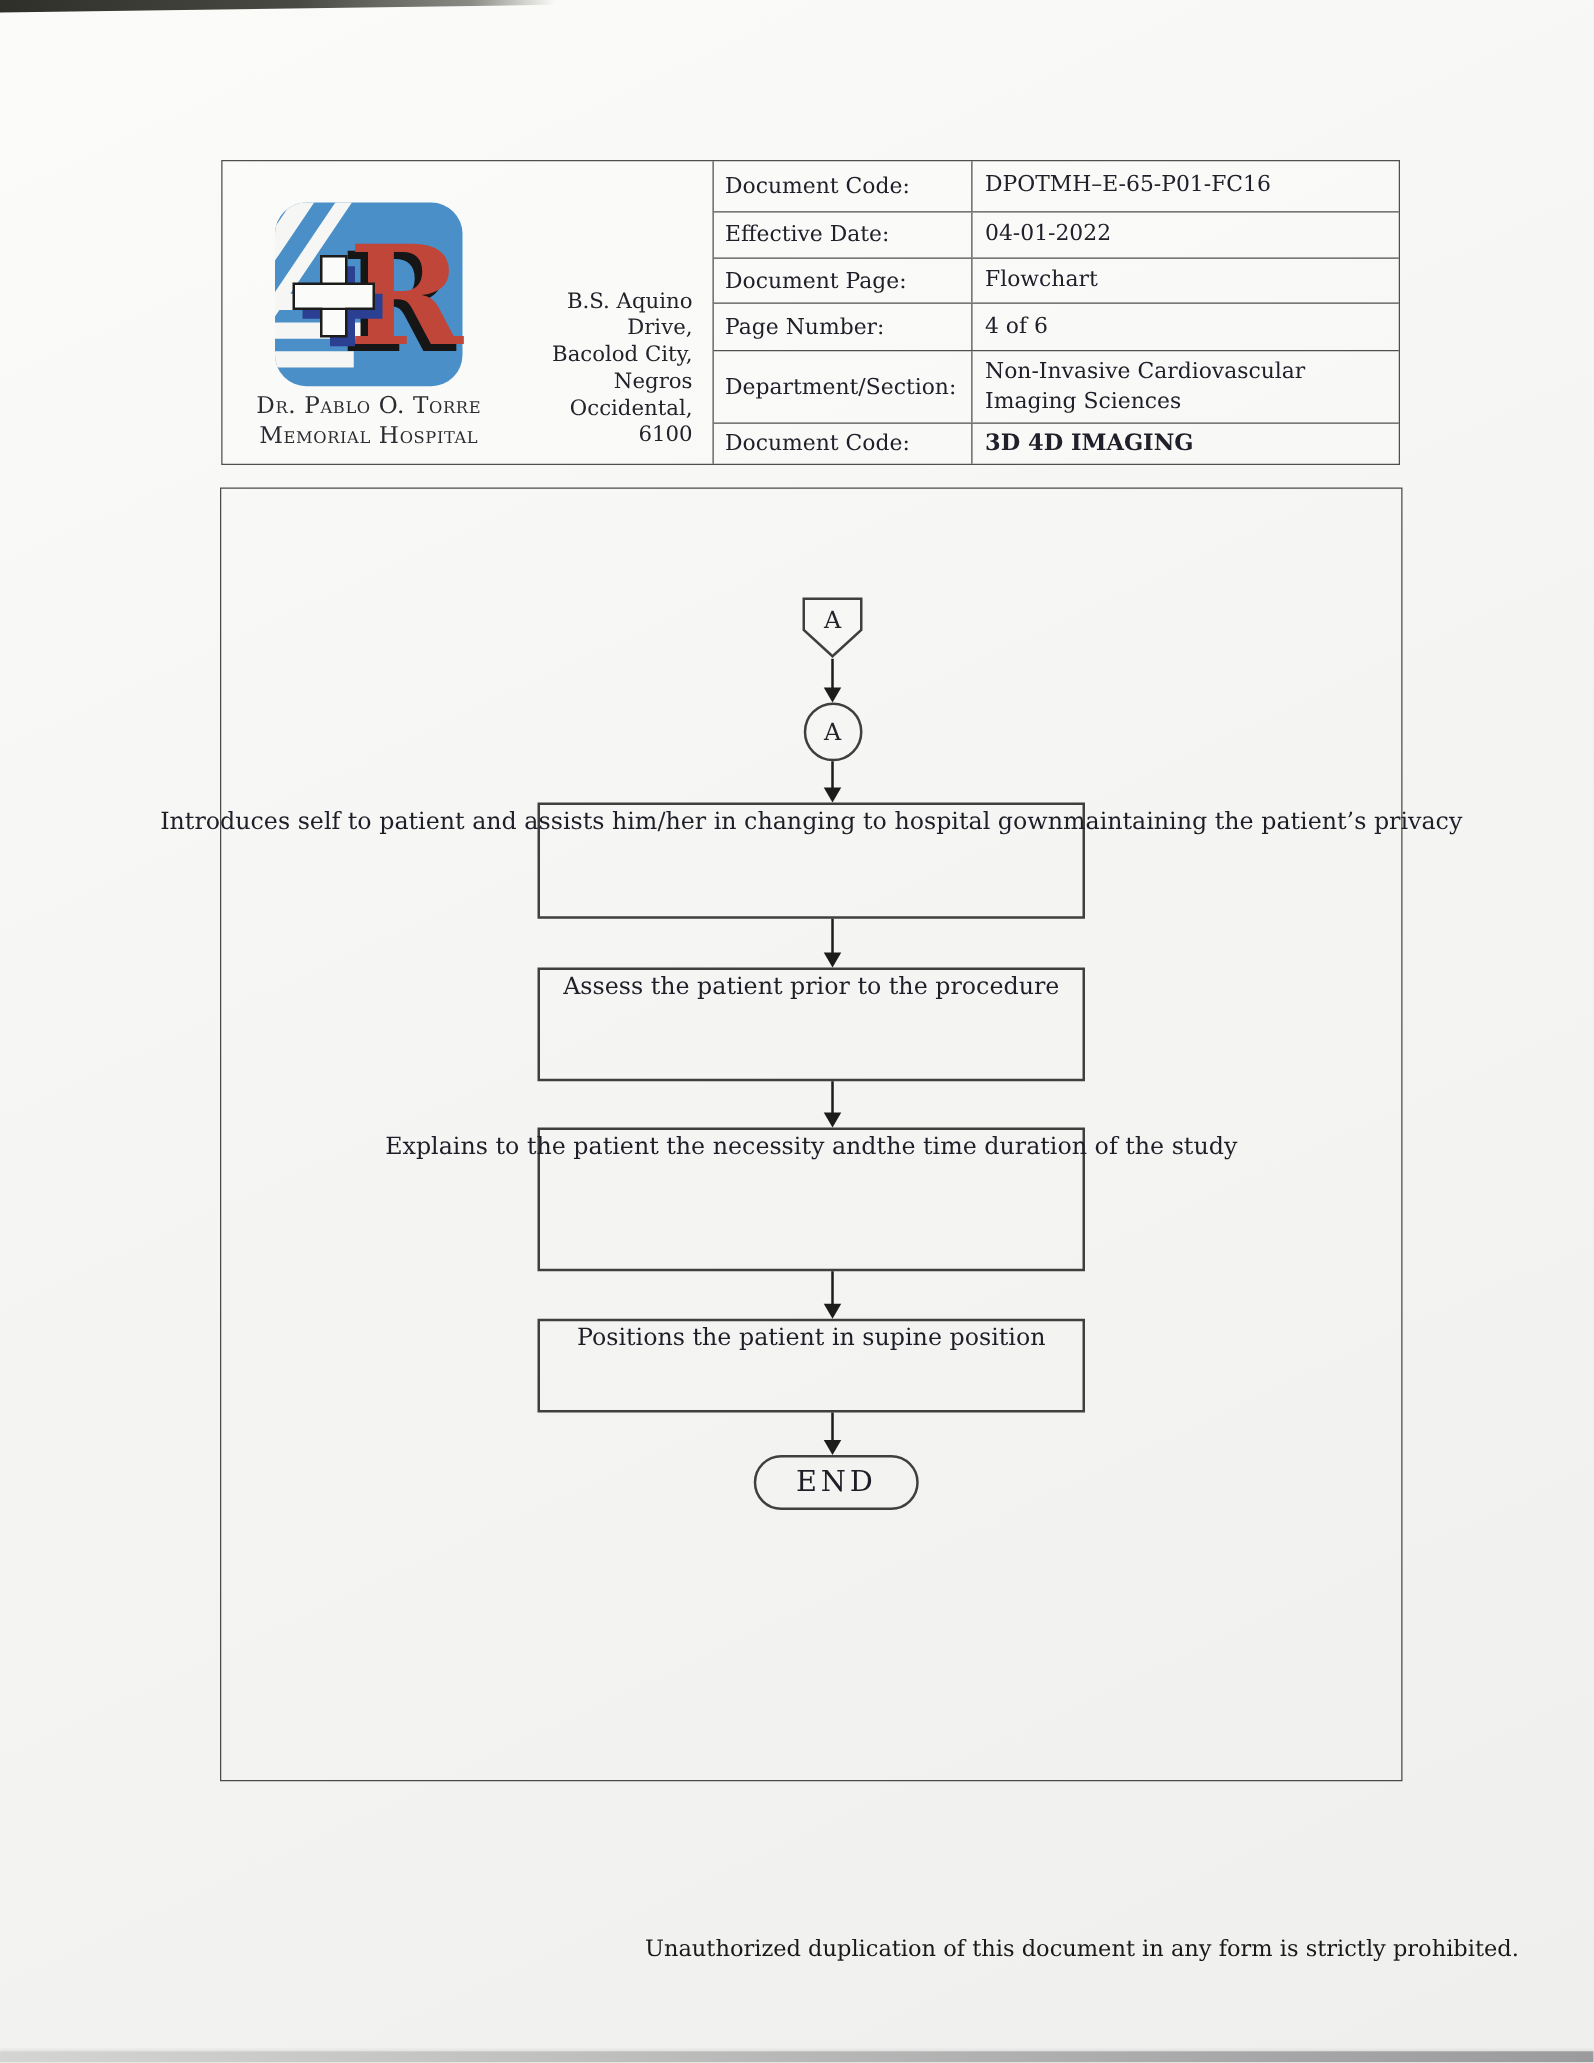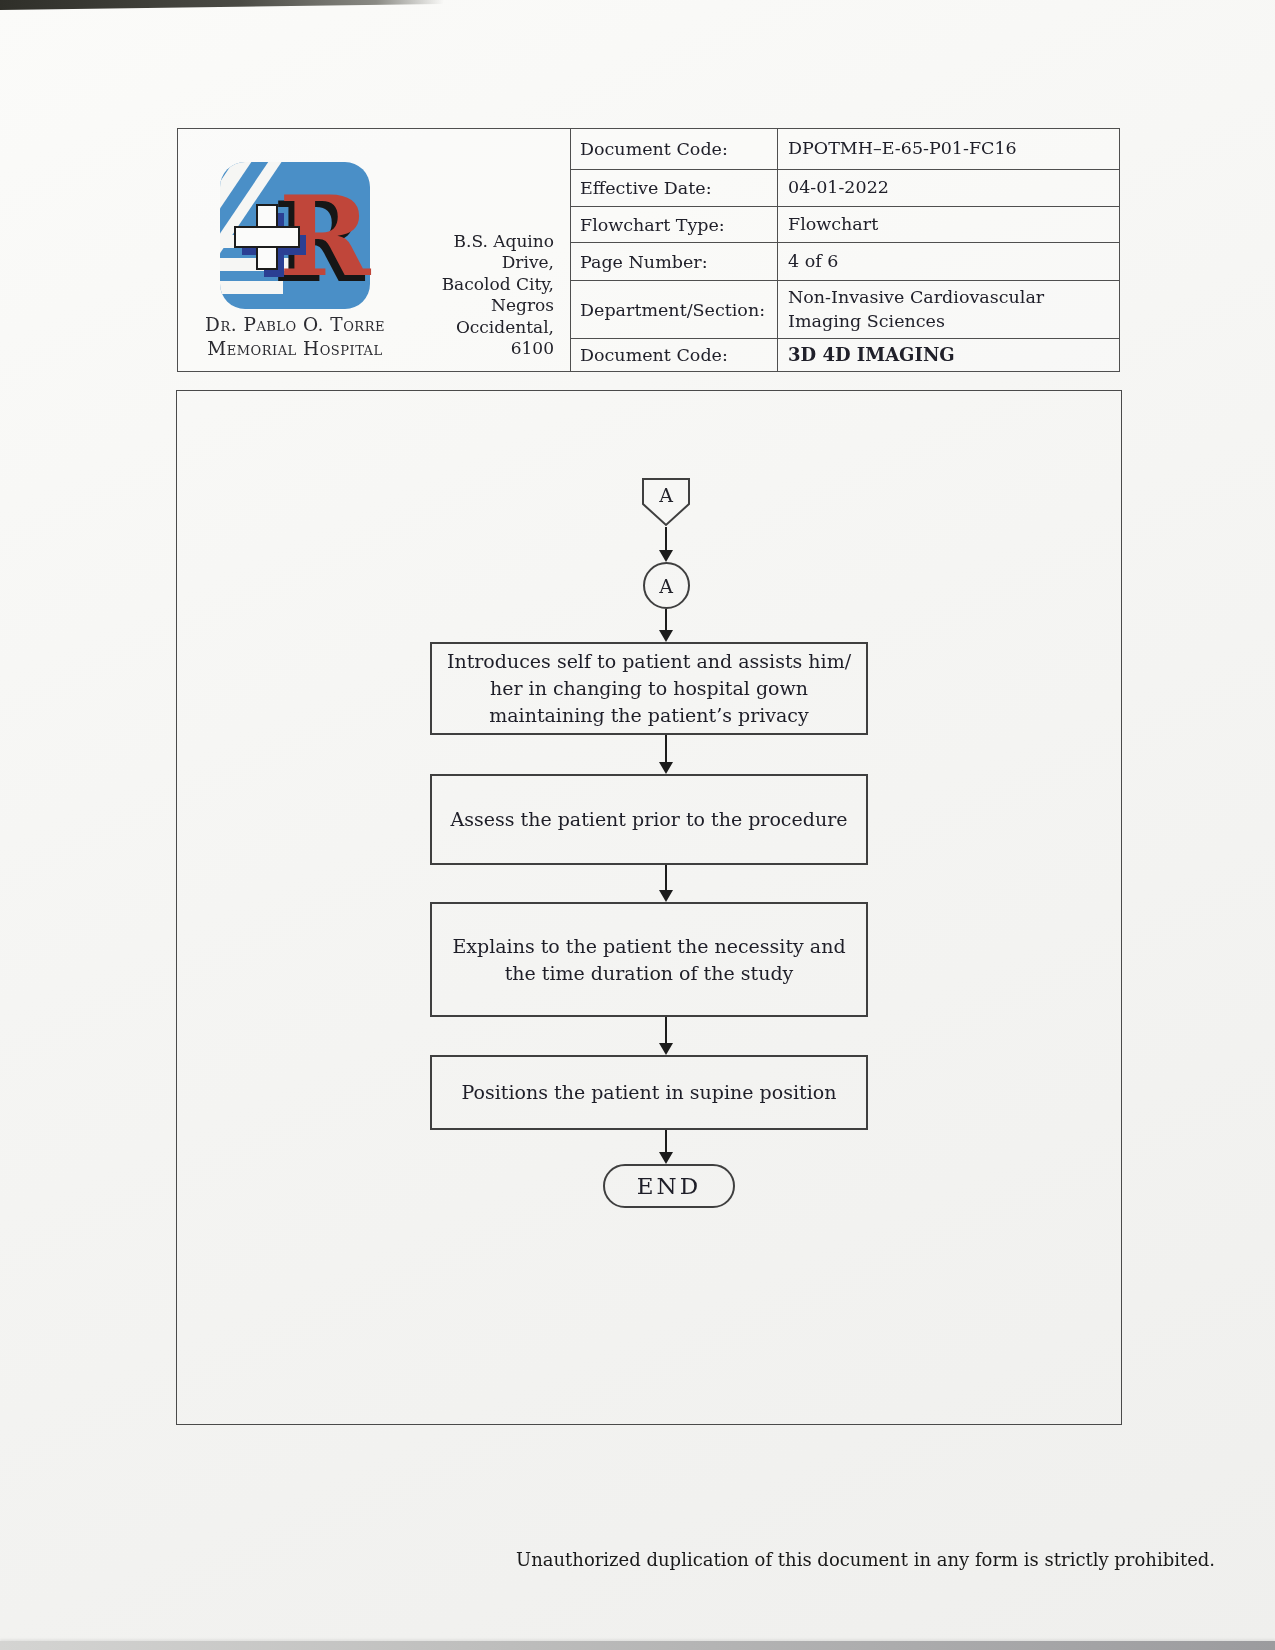--- a/index.html
+++ b/index.html
@@ -73,21 +73,21 @@
   .arrow::before {
     content:""; position:absolute; left:7px; top:0; bottom:10px; width:2px; background:#1c1c1c;
   }
   .arrow::after {
     content:""; position:absolute; left:1px; bottom:0; width:0; height:0;
     border-left:7px solid transparent; border-right:7px solid transparent; border-top:12px solid #1c1c1c;
   }
   .a1{height:35px;} .a2{height:33px;} .a3{height:39px;} .a4{height:37px;} .a5{height:38px;} .a6{height:34px;}
   .process-box {
     width:438px; border:2px solid #3f3f3f; box-sizing:border-box;
-    display:flex; flex-direction:column; justify-content:center;
+    display:flex; flex-direction:row; justify-content:center;
     text-align:center; font-size:19px; line-height:1.42; color:#1e1e28; padding:0 4px;
   }
   .b1{height:93px;} .b2{height:91px;} .b3{height:115px;} .b4{height:75px;}
   .line { white-space:nowrap; }
   .terminator {
     width:132px; height:44px; border:2px solid #3f3f3f; border-radius:22px;
     display:flex; align-items:center; justify-content:center; box-sizing:border-box;
     font-size:23px; letter-spacing:3px; color:#1e1e28; position:relative; left:20px;
   }
   
@@ -148,21 +148,21 @@
     <div class="info-table">
       <div class="info-row row-h1">
         <div class="info-label">Document Code:</div>
         <div class="info-value">DPOTMH–E-65-P01-FC16</div>
       </div>
       <div class="info-row row-h2">
         <div class="info-label">Effective Date:</div>
         <div class="info-value">04-01-2022</div>
       </div>
       <div class="info-row row-h3">
-        <div class="info-label">Flowchart Type:</div>
+        <div class="info-label">Document Page:</div>
         <div class="info-value">Flowchart</div>
       </div>
       <div class="info-row row-h4">
         <div class="info-label">Page Number:</div>
         <div class="info-value">4 of 6</div>
       </div>
       <div class="info-row row-h5">
         <div class="info-label">Department/Section:</div>
         <div class="info-value">Non-Invasive Cardiovascular Imaging Sciences</div>
       </div>

